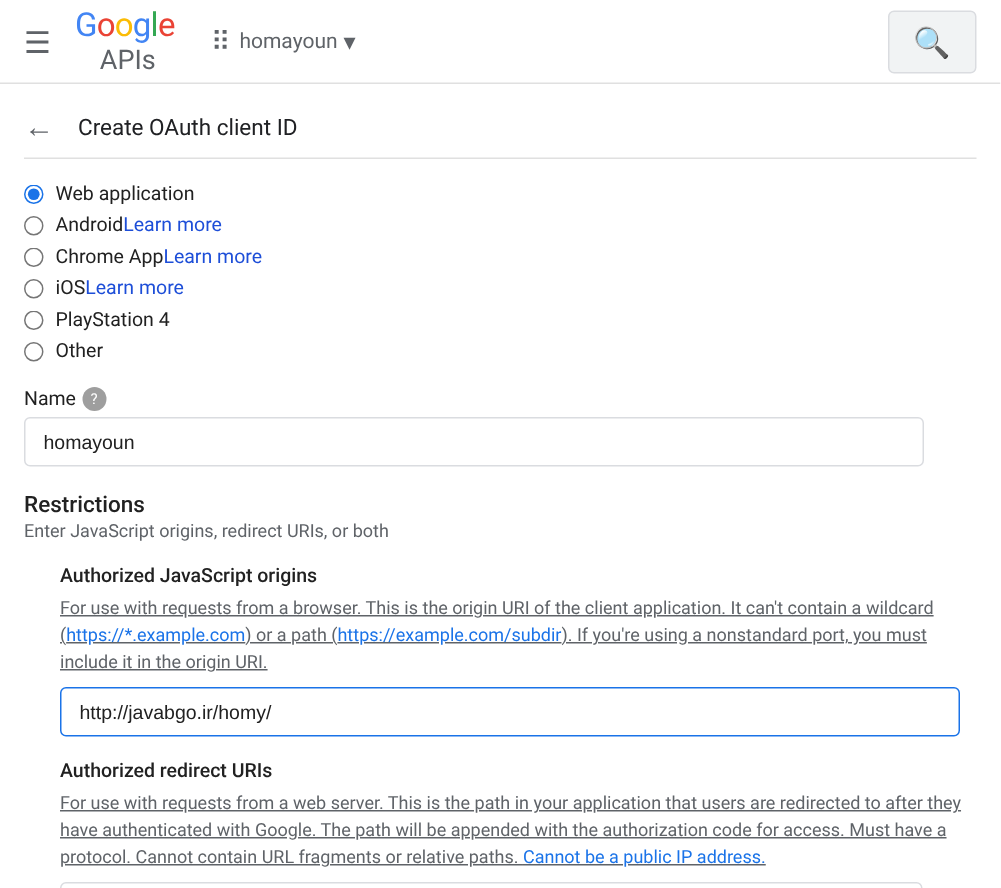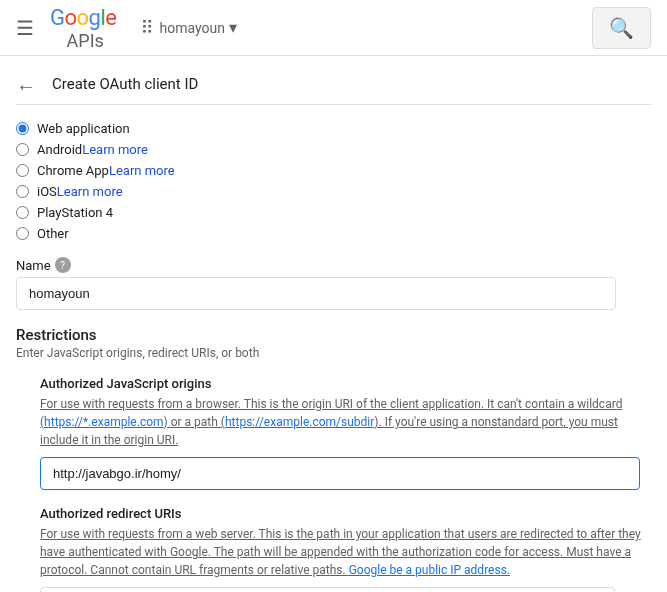--- a/index.html
+++ b/index.html
@@ -295,21 +295,21 @@
       <div class="uri-input-row">
         <input type="text" class="uri-input" value="http://javabgo.ir/homy/" style="">
       </div>
     </div>
 
     <div class="auth-section">
       <div class="auth-title">Authorized redirect URIs</div>
       <div class="auth-desc">
         For use with requests from a web server. This is the path in your application that users are redirected to after they have
         authenticated with Google. The path will be appended with the authorization code for access. Must have a protocol.
-        Cannot contain URL fragments or relative paths. <a class="learn-more-link">Google be a public IP address.</a>
+        Cannot contain URL fragments or relative paths. <a class="learn-more-link">Cannot be a public IP address.</a>
       </div>
       <div class="uri-input-row">
         <input type="text" class="uri-input grey-border" value="http://javabgo.ir/homy/wp-login.php" style="">
         <button class="uri-clear-btn">×</button>
       </div>
 
     </div>
   </div>
 
 </div>

